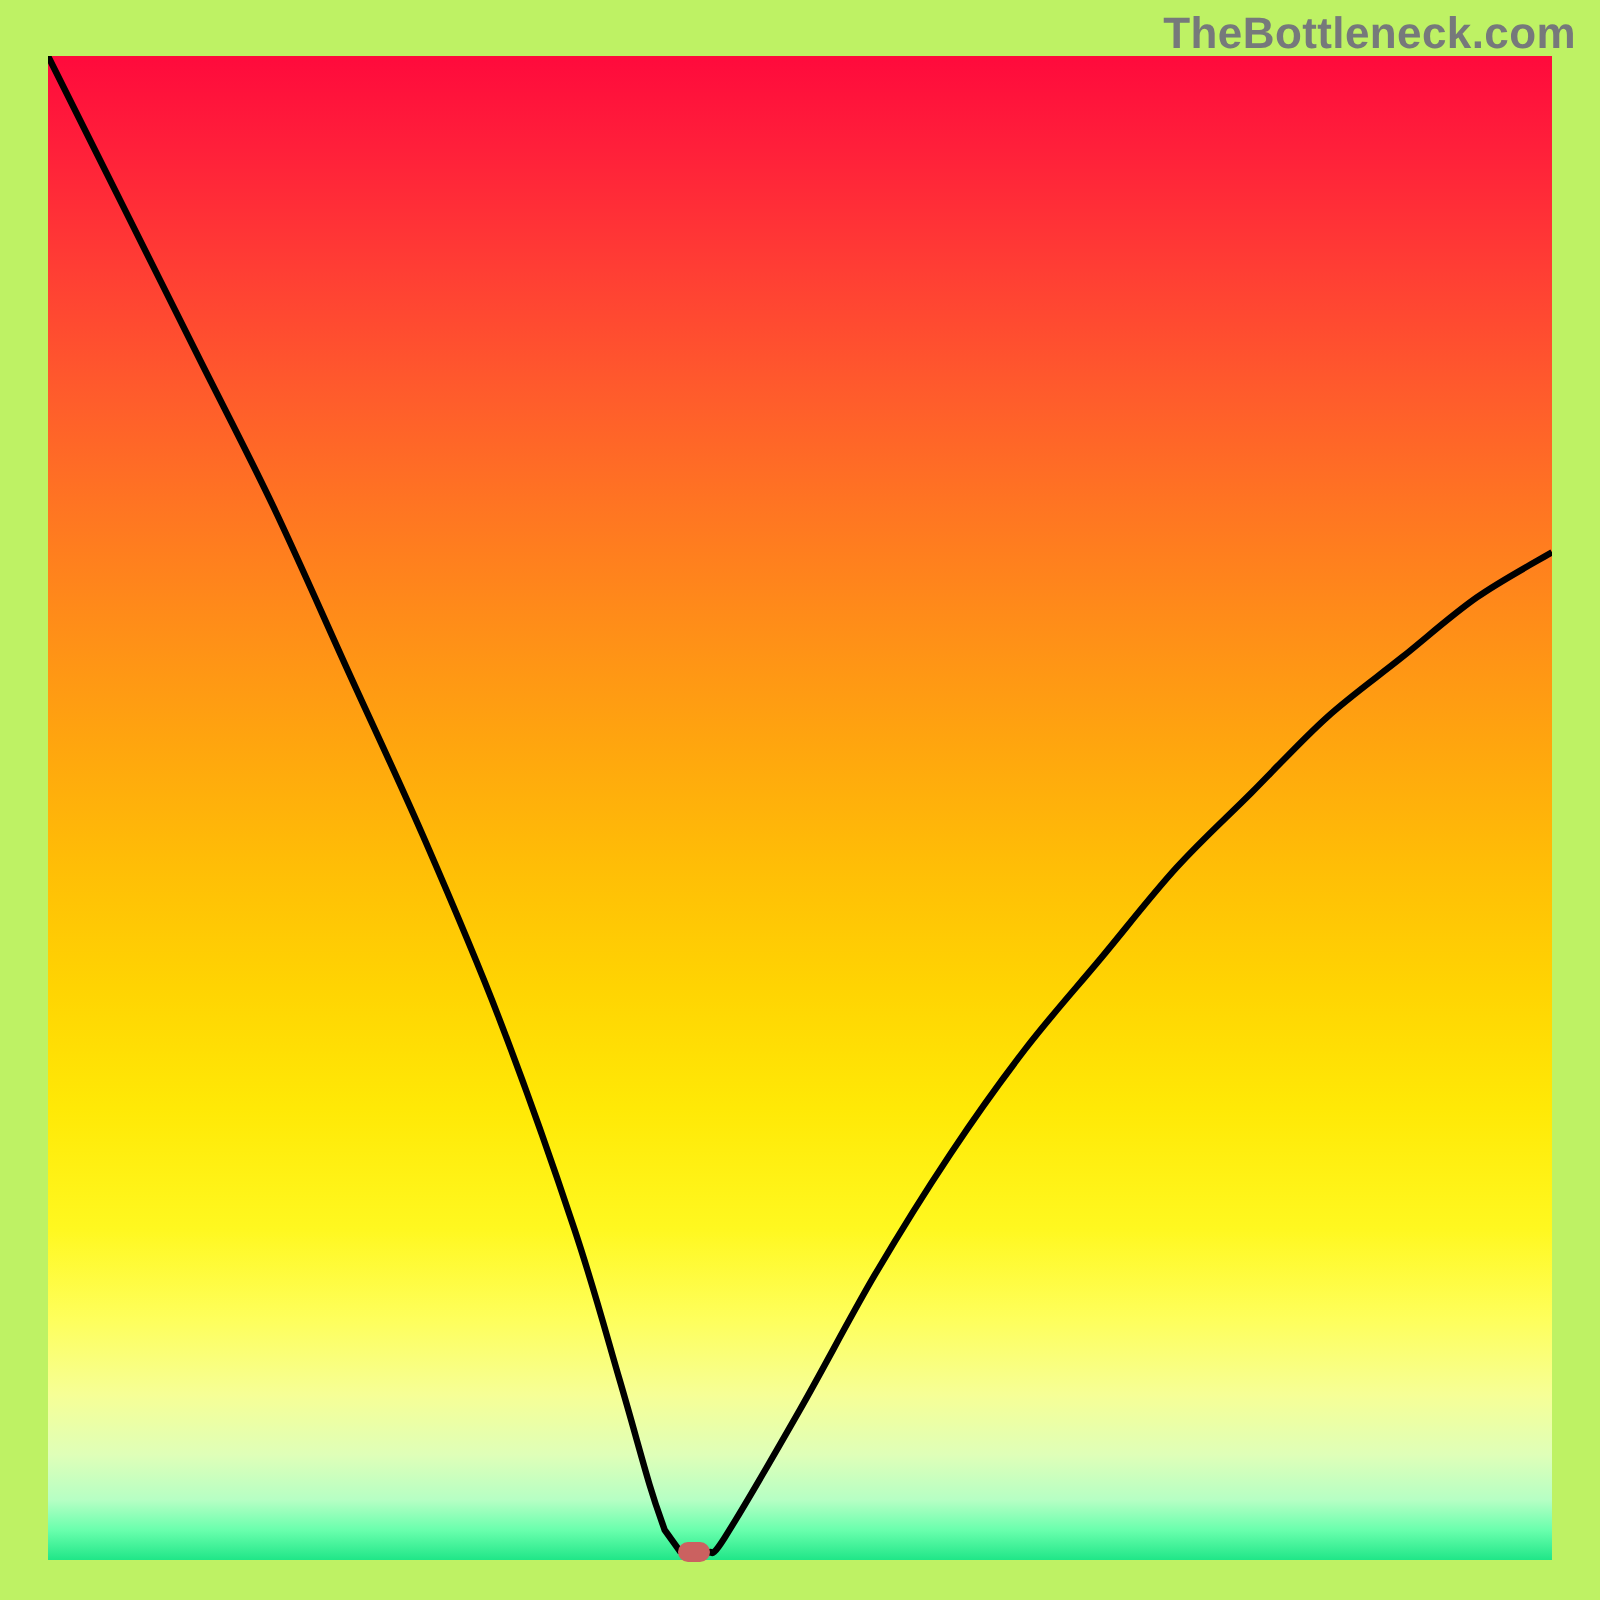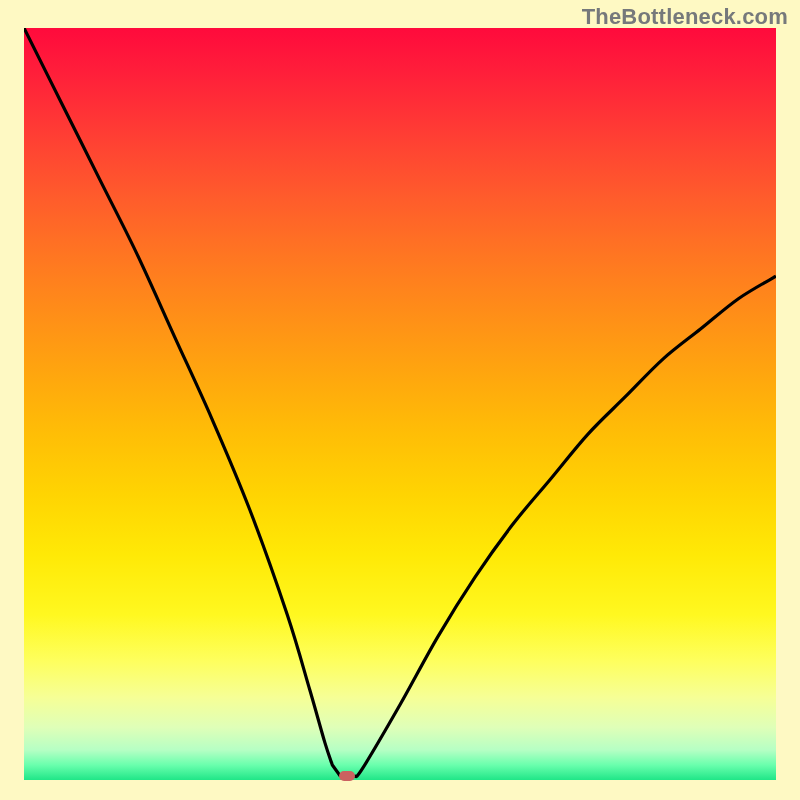--- a/index.html
+++ b/index.html
@@ -7,21 +7,21 @@
     padding: 0;
     width: 800px;
     height: 800px;
     background: #000;
     overflow: hidden;
   }
   .frame {
     position: relative;
     width: 800px;
     height: 800px;
-    background: #fef9c3;
+    background: #bef264;
   }
   .watermark {
     position: absolute;
     top: 4px;
     right: 12px;
     font-family: Arial, Helvetica, sans-serif;
     font-size: 22px;
     font-weight: 600;
     color: #76797b;
     letter-spacing: 0.2px;

